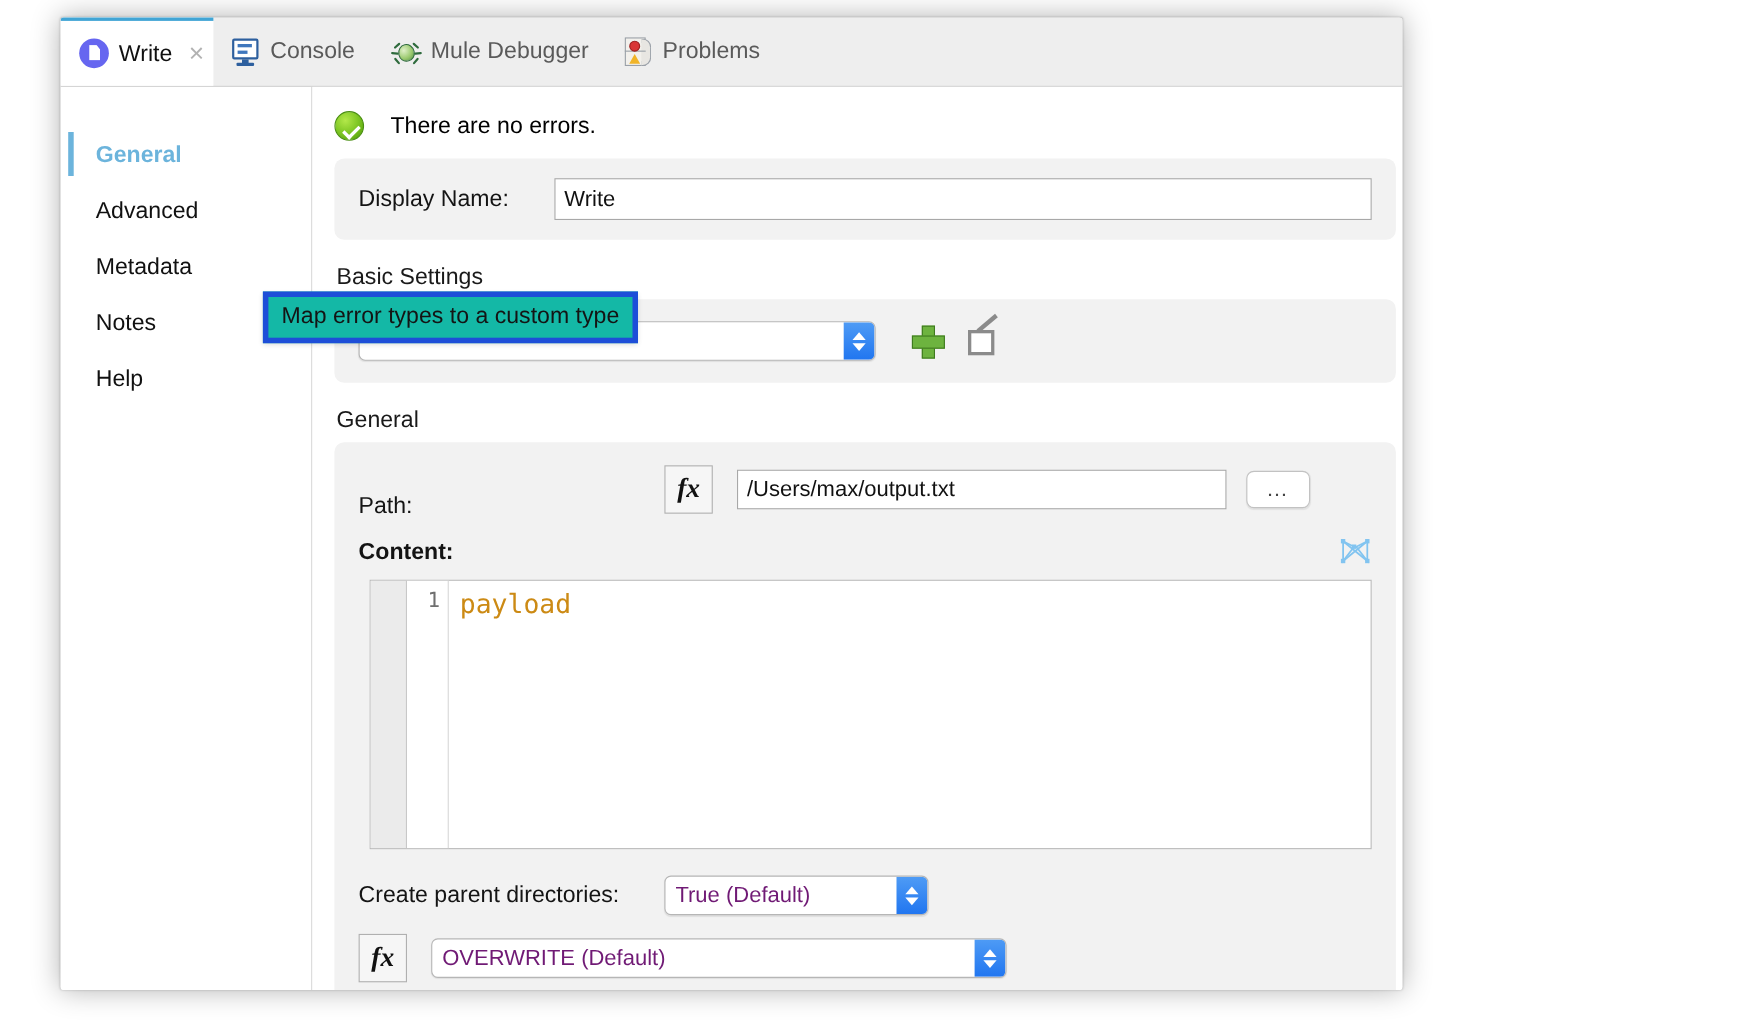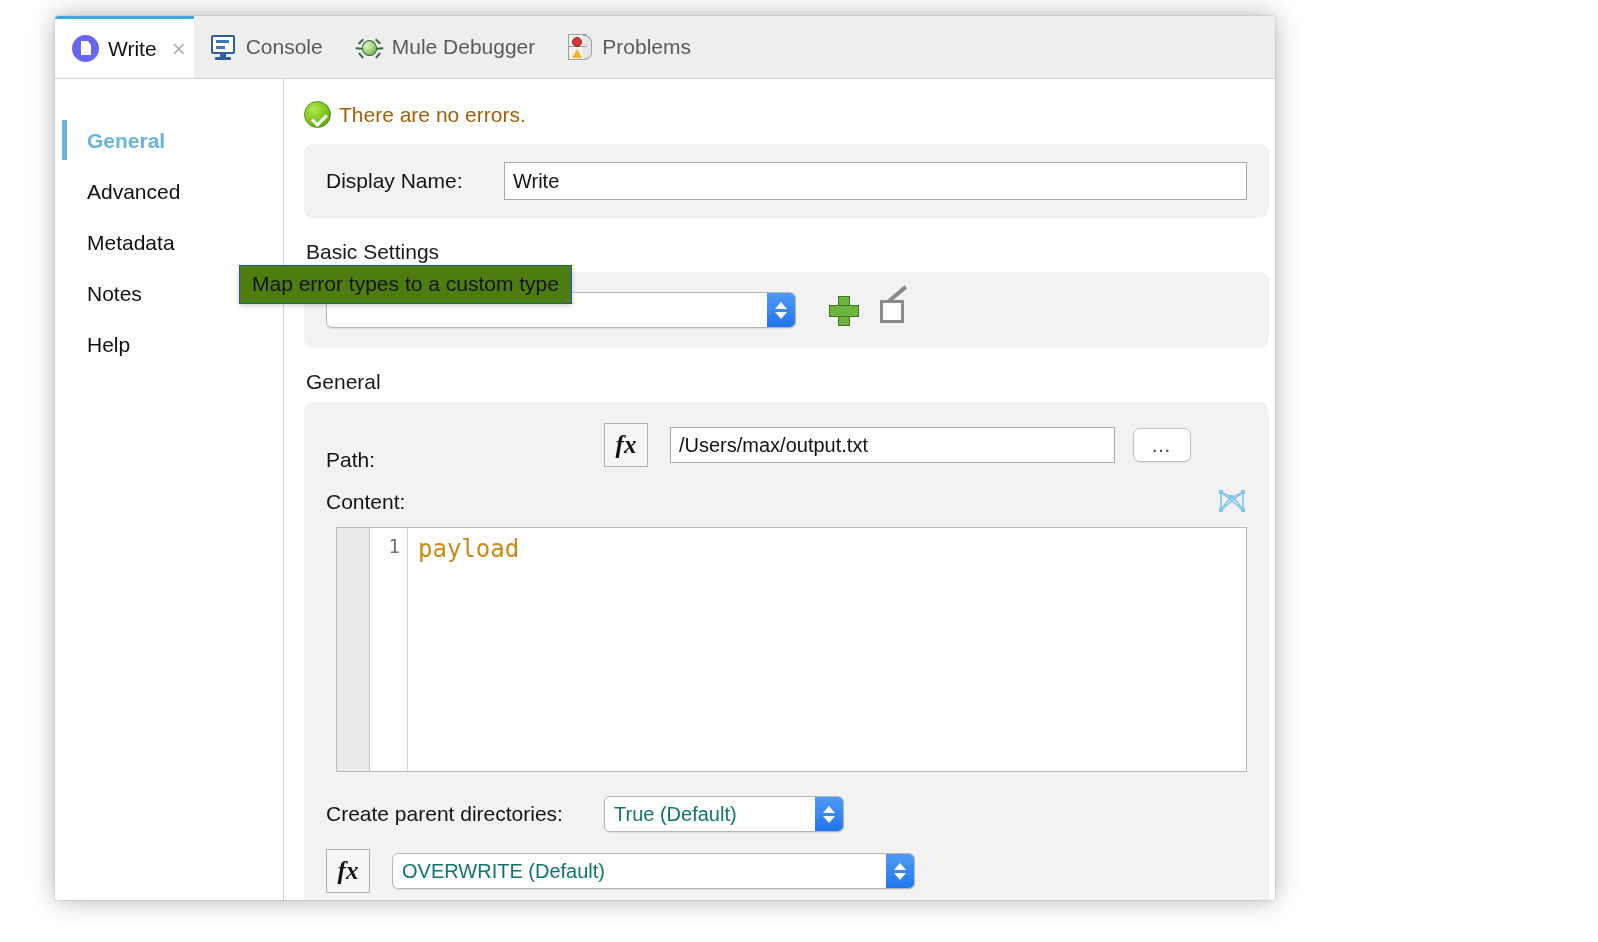--- a/index.html
+++ b/index.html
@@ -160,23 +160,23 @@
   }
   .content-pane {
     flex: 1;
     background: #ffffff;
     padding: 0;
     position: relative;
     overflow: hidden;
   }
   
   .status-row {
-    display:flex; align-items:center; gap:8px;
+    display:flex; align-items:center; gap:24px;
     padding: 22px 0 16px 20px;
-    font-size: 21px; color: #a16207;
+    font-size: 21px; color: #000000;
   }
   .ic-ok {
     width:27px; height:27px; border-radius:50%;
     background: radial-gradient(circle at 36% 30%, #b3e84a 0%, #7fc724 48%, #4e9a06 100%);
     border:1px solid #4b8f14;
     position:relative; flex:none;
   }
   .ic-ok::after {
     content:""; position:absolute; left:7px; top:12px;
     width:12px; height:6px;
@@ -213,21 +213,21 @@
     height: 36px;
     display: flex;
     border: 1px solid #b6b6b6;
     border-radius: 6px;
     background: #ffffff;
     overflow: hidden;
     box-shadow: 0 1px 1px rgba(0,0,0,0.08);
   }
   .combo .val {
     flex: 1; display:flex; align-items:center;
-    padding: 0 9px; font-size: 20px; color:#0f766e;
+    padding: 0 9px; font-size: 20px; color:#701a75;
     white-space: nowrap; overflow:hidden;
   }
   .combo .arrows {
     width: 28px;
     background: linear-gradient(#4e9bf5, #2176f0);
     display:flex; flex-direction:column;
     align-items:center; justify-content:center; gap:3px;
     flex:none;
   }
   .combo .arrows span {
@@ -307,22 +307,22 @@
     flex: 1;
     padding: 7px 0 0 10px;
     font-family: "DejaVu Sans Mono", monospace;
     font-size: 24px;
     color: #cc8a14;
   }
   
   .tooltip {
     position: absolute;
     left: 184px; top: 249px;
-    background: #4d7c0f;
-    border: 1px solid #1d4ed8;
+    background: #14b8a6;
+    border: 5px solid #1d4ed8;
     padding: 6px 12px 7px 12px;
     font-size: 21px;
     color: #141414;
     white-space: nowrap;
     box-shadow: 0 2px 5px rgba(0,0,0,0.16);
     z-index: 40;
   }
 </style>
 </head>
 <body>
@@ -429,21 +429,21 @@
         <div class="section-title">General</div>
         <div class="groupbox" style="padding:16px 22px 24px 22px;">
 
           <div class="field-row" style="margin-bottom:16px;">
             <span class="field-label" style="width:278px;margin-top:30px;">Path:</span>
             <span class="fxbtn">fx</span>
             <span class="txtinput" style="width:445px; margin-left:22px;">/Users/max/output.txt</span>
             <span class="dotsbtn" style="margin-left:18px;">…</span>
           </div>
 
-          <div class="field-row" style="margin-bottom:0;">
+          <div class="field-row" style="margin-bottom:0;font-weight:bold;">
             <span class="field-label">Content:</span>
             <span style="flex:1;"></span>
             <span class="ic-dw">
               <svg width="30" height="27" viewBox="0 0 30 27">
                 <g stroke="#6fbdf0" stroke-width="1.6" fill="none">
                   <path d="M4 4 L14 9 L4 22 Z"></path>
                   <path d="M26 4 L16 9 L26 22 Z"></path>
                   <path d="M4 4 L26 22 M26 4 L4 22"></path>
                 </g>
                 <g fill="#6fbdf0">

